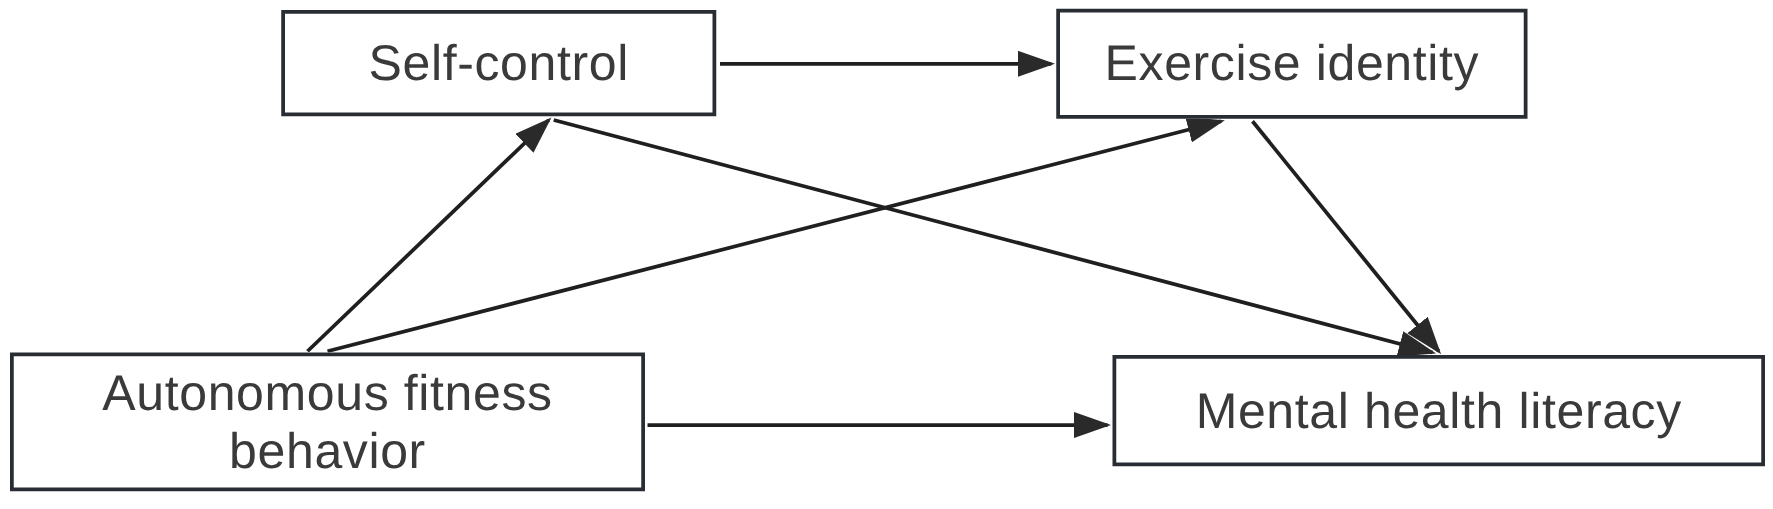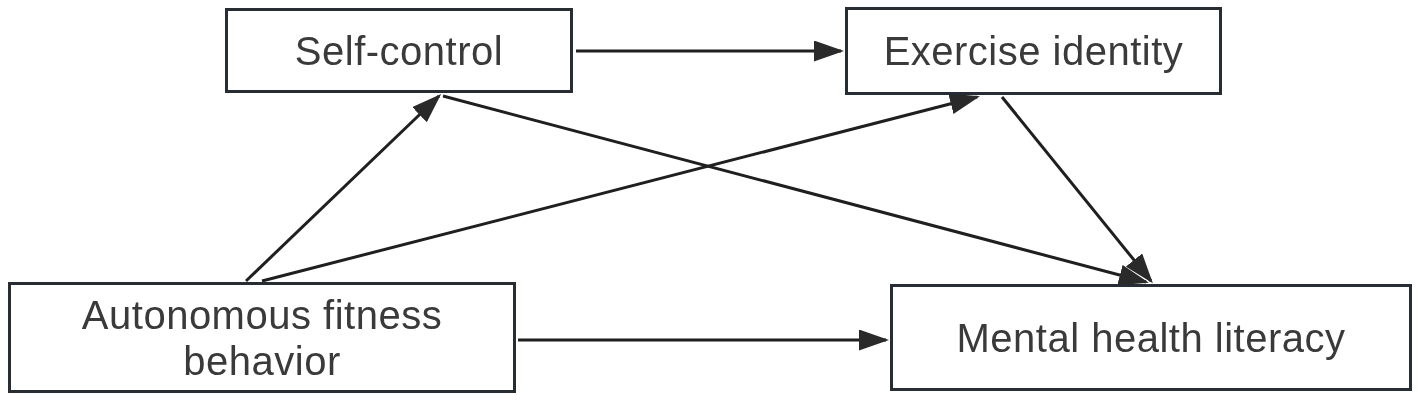--- a/index.html
+++ b/index.html
@@ -32,21 +32,21 @@
     justify-content: center;
     text-align: center;
     color: #3a3a3a;
     font-size: 40px;
     line-height: 46px;
     letter-spacing: 0.5px;
   }
   #node-self-control            { left: 225px; top: 8px;   width: 348px; height: 85px;  }
   #node-exercise-identity       { left: 845px; top: 7px;   width: 377px; height: 88px;  }
   #node-autonomous-fitness      { left: 8px;   top: 282px; width: 508px; height: 111px; }
-  #node-mental-health-literacy  { left: 890px; top: 284px; width: 522px; height: 107px; }
+  #node-mental-health-literacy  { left: 890px; top: 284px; width: 522px; height: 89px; }
   #node-autonomous-fitness .node-label { max-width: 420px; }
 </style>
 </head>
 <body>
 
 <div class="canvas">
 
   <svg class="edges-layer" viewBox="0 0 1418 407" xmlns="http://www.w3.org/2000/svg">
     <defs>
       <marker id="arrowhead" markerWidth="10" markerHeight="7" refX="9" refY="3.5" orient="auto" markerUnits="strokeWidth">

